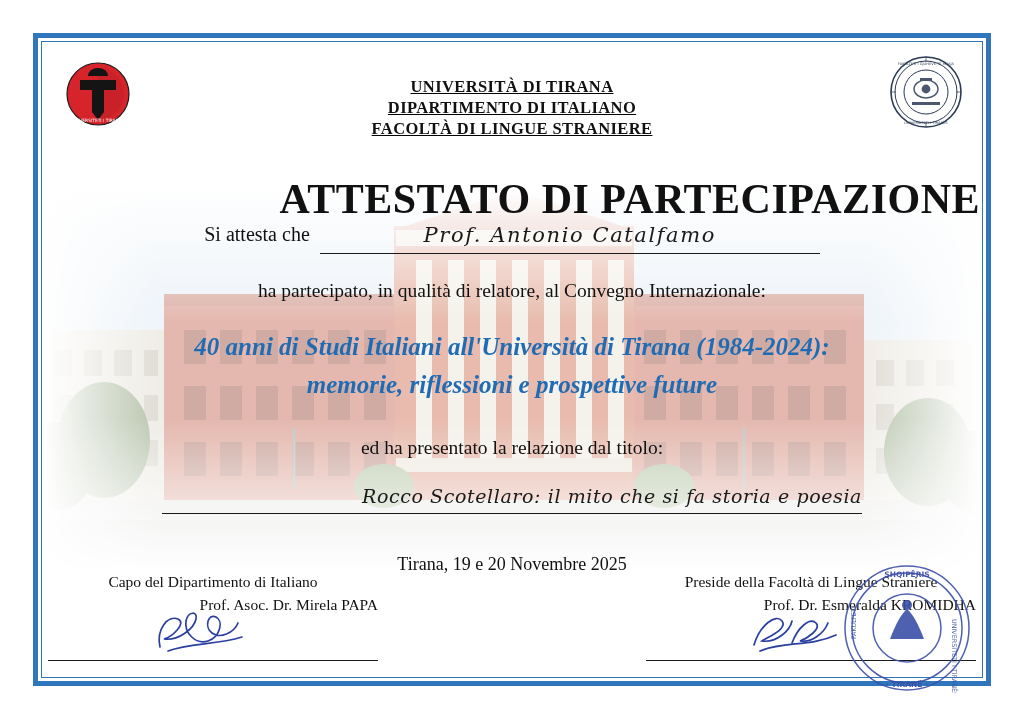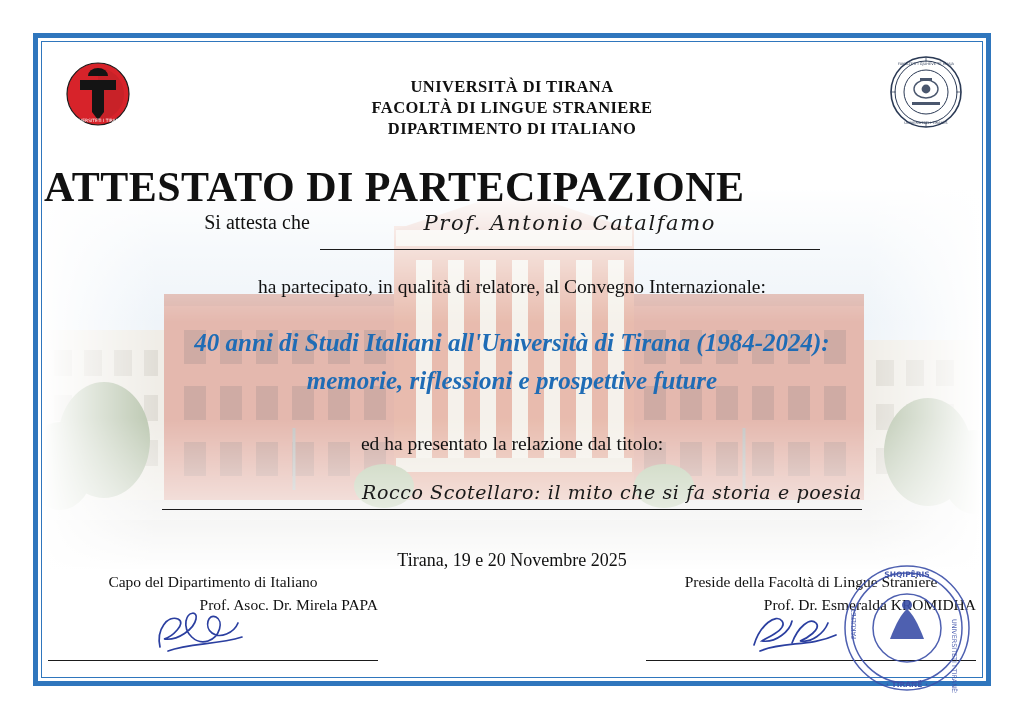--- a/index.html
+++ b/index.html
@@ -77,31 +77,32 @@
     right: 18px;
     top: 12px;
     width: 72px;
     height: 72px;
   }
 
   .header {
     text-align: center;
     padding-top: 32px;
     line-height: 1.28;
+    text-decoration: underline;
   }
   .header div {
     font-weight: bold;
     font-size: 16.5px;
     letter-spacing: 0.4px;
     color: #111111;
   }
 
   .main-title {
-    text-align: left;
-    margin-top: 24px;
+    text-align: right;
+    margin-top: 36px;
     font-size: 42px;
     font-weight: bold;
     letter-spacing: 0.5px;
     color: #111111;
     font-family: "Liberation Serif", serif;
   }
 
   .line-row {
     display: flex;
     align-items: flex-start;
@@ -110,21 +111,21 @@
   .attest-label {
     font-size: 20px;
     color: #111111;
     padding-right: 10px;
     white-space: nowrap;
   }
   .name-slot {
     width: 500px;
     border-bottom: 1.6px solid #1b1b1b;
     text-align: center;
-    padding-bottom: 14px;
+    padding-bottom: 6px;
   }
   .name-slot span {
     font-family: "DejaVu Serif", serif;
     font-style: italic;
     font-size: 21px;
     letter-spacing: 1.6px;
     color: #1a1a1a;
   }
 
   .subline {
@@ -399,22 +400,22 @@
           <path d="M36 1 v5"></path>
             <path d="M36 66 v5"></path>
             <path d="M1 36 h5"></path>
             <path d="M66 36 h5"></path>
         </g>
       </svg>
     </div>
 
     <div class="header">
       <div>UNIVERSITÀ DI TIRANA</div>
+      <div>DIPARTIMENTO DI ITALIANO</div>
       <div>FACOLTÀ DI LINGUE STRANIERE</div>
-      <div>DIPARTIMENTO DI ITALIANO</div>
     </div>
 
     <div class="main-title">ATTESTATO DI PARTECIPAZIONE</div>
 
     <div class="line-row">
       <div class="attest-label">Si attesta che</div>
       <div class="name-slot">
         <span>Prof. Antonio  Catalfamo</span>
       </div>
     </div>

